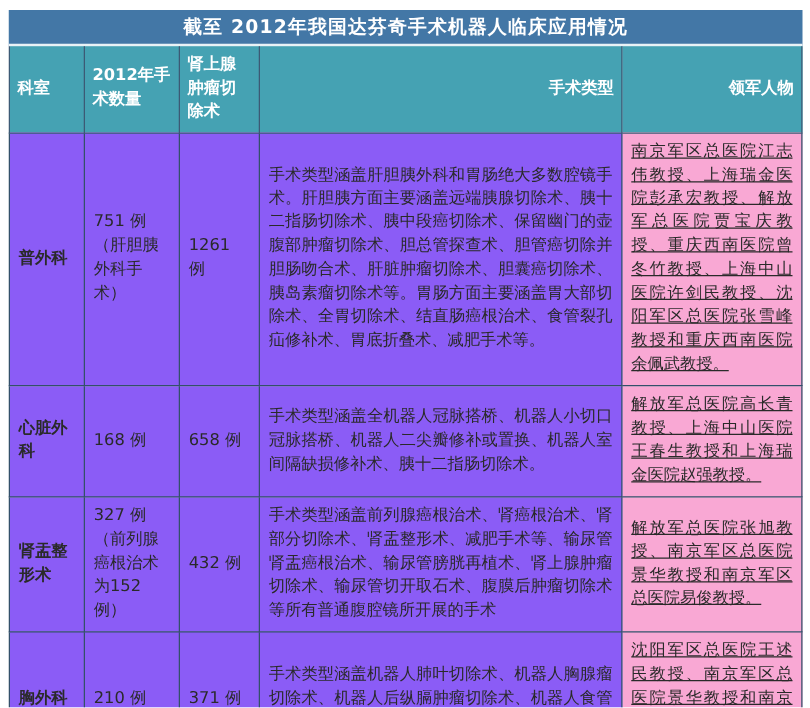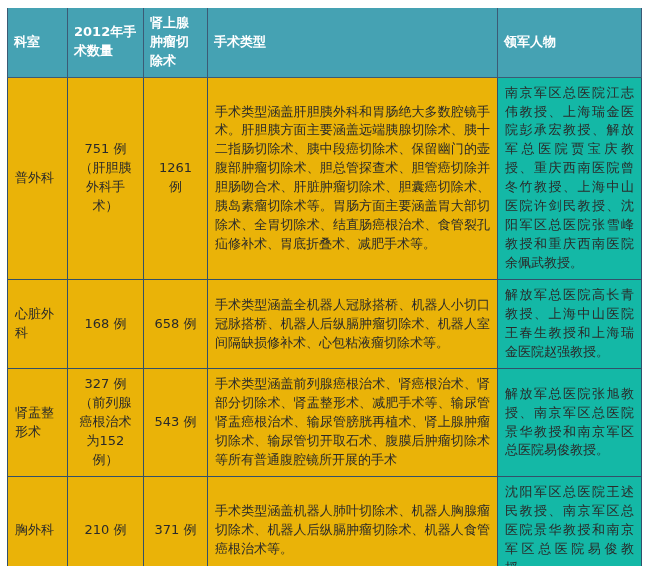--- a/index.html
+++ b/index.html
@@ -42,41 +42,42 @@
     color: #ffffff;
     font-weight: bold;
     font-size: 13px;
     padding: 6px 6px;
     border: 1px solid #3c5a75;
     border-top: none;
     vertical-align: middle;
     line-height: 1.45;
   }
   thead th.al { text-align: left; }
-  thead th.ac { text-align: left; }
+  thead th.ac { text-align: right; }
 
   tbody td {
-    background: #eab308;
+    background: #8b5cf6;
     border: 1px solid #33506a;
     font-size: 13px;
     color: #2a2a2a;
     padding: 6px 7px;
     vertical-align: middle;
     line-height: 1.46;
   }
-  td.dept  { text-align: left; }
-  td.num   { text-align: center; }
+  td.dept  { text-align: left; font-weight: bold; }
+  td.num   { text-align: left; }
   td.types { text-align: justify; text-justify: inter-ideograph; vertical-align: middle; }
-  td.leads { text-align: justify; text-justify: inter-ideograph; vertical-align: middle; background: #14b8a6; }
+  td.leads { text-align: justify; text-justify: inter-ideograph; vertical-align: middle; background: #f9a8d4; text-decoration: underline; }
 </style>
 </head>
 <body>
 
 <div class="page">
   <table class="robot-table">
+    <caption class="title-bar">截至 2012年我国达芬奇手术机器人临床应用情况</caption>
     <colgroup>
       <col class="c-dept">
         <col class="c-2012">
         <col class="c-cum">
         <col class="c-type">
         <col class="c-lead">
     </colgroup>
     <thead>
       <tr>
         <th class="al">科室</th>
@@ -91,27 +92,27 @@
         <td class="dept">普外科</td>
         <td class="num">751 例（肝胆胰外科手术）</td>
         <td class="num">1261 例</td>
         <td class="types">手术类型涵盖肝胆胰外科和胃肠绝大多数腔镜手术。肝胆胰方面主要涵盖远端胰腺切除术、胰十二指肠切除术、胰中段癌切除术、保留幽门的壶腹部肿瘤切除术、胆总管探查术、胆管癌切除并胆肠吻合术、肝脏肿瘤切除术、胆囊癌切除术、胰岛素瘤切除术等。胃肠方面主要涵盖胃大部切除术、全胃切除术、结直肠癌根治术、食管裂孔疝修补术、胃底折叠术、减肥手术等。</td>
         <td class="leads">南京军区总医院江志伟教授、上海瑞金医院彭承宏教授、解放军总医院贾宝庆教授、重庆西南医院曾冬竹教授、上海中山医院许剑民教授、沈阳军区总医院张雪峰教授和重庆西南医院余佩武教授。</td>
       </tr>
       <tr>
         <td class="dept">心脏外科</td>
         <td class="num">168 例</td>
         <td class="num">658 例</td>
-        <td class="types">手术类型涵盖全机器人冠脉搭桥、机器人小切口冠脉搭桥、机器人后纵膈肿瘤切除术、机器人室间隔缺损修补术、心包粘液瘤切除术等。</td>
+        <td class="types">手术类型涵盖全机器人冠脉搭桥、机器人小切口冠脉搭桥、机器人二尖瓣修补或置换、机器人室间隔缺损修补术、胰十二指肠切除术。</td>
         <td class="leads">解放军总医院高长青教授、上海中山医院王春生教授和上海瑞金医院赵强教授。</td>
       </tr>
       <tr>
         <td class="dept">肾盂整形术</td>
         <td class="num">327 例（前列腺癌根治术为152例）</td>
-        <td class="num">543 例</td>
+        <td class="num">432 例</td>
         <td class="types">手术类型涵盖前列腺癌根治术、肾癌根治术、肾部分切除术、肾盂整形术、减肥手术等、输尿管肾盂癌根治术、输尿管膀胱再植术、肾上腺肿瘤切除术、输尿管切开取石术、腹膜后肿瘤切除术等所有普通腹腔镜所开展的手术</td>
         <td class="leads">解放军总医院张旭教授、南京军区总医院景华教授和南京军区总医院易俊教授。</td>
       </tr>
       <tr>
         <td class="dept">胸外科</td>
         <td class="num">210 例</td>
         <td class="num">371 例</td>
         <td class="types">手术类型涵盖机器人肺叶切除术、机器人胸腺瘤切除术、机器人后纵膈肿瘤切除术、机器人食管癌根治术等。</td>
         <td class="leads">沈阳军区总医院王述民教授、南京军区总医院景华教授和南京军区总医院易俊教授。</td>
       </tr>

